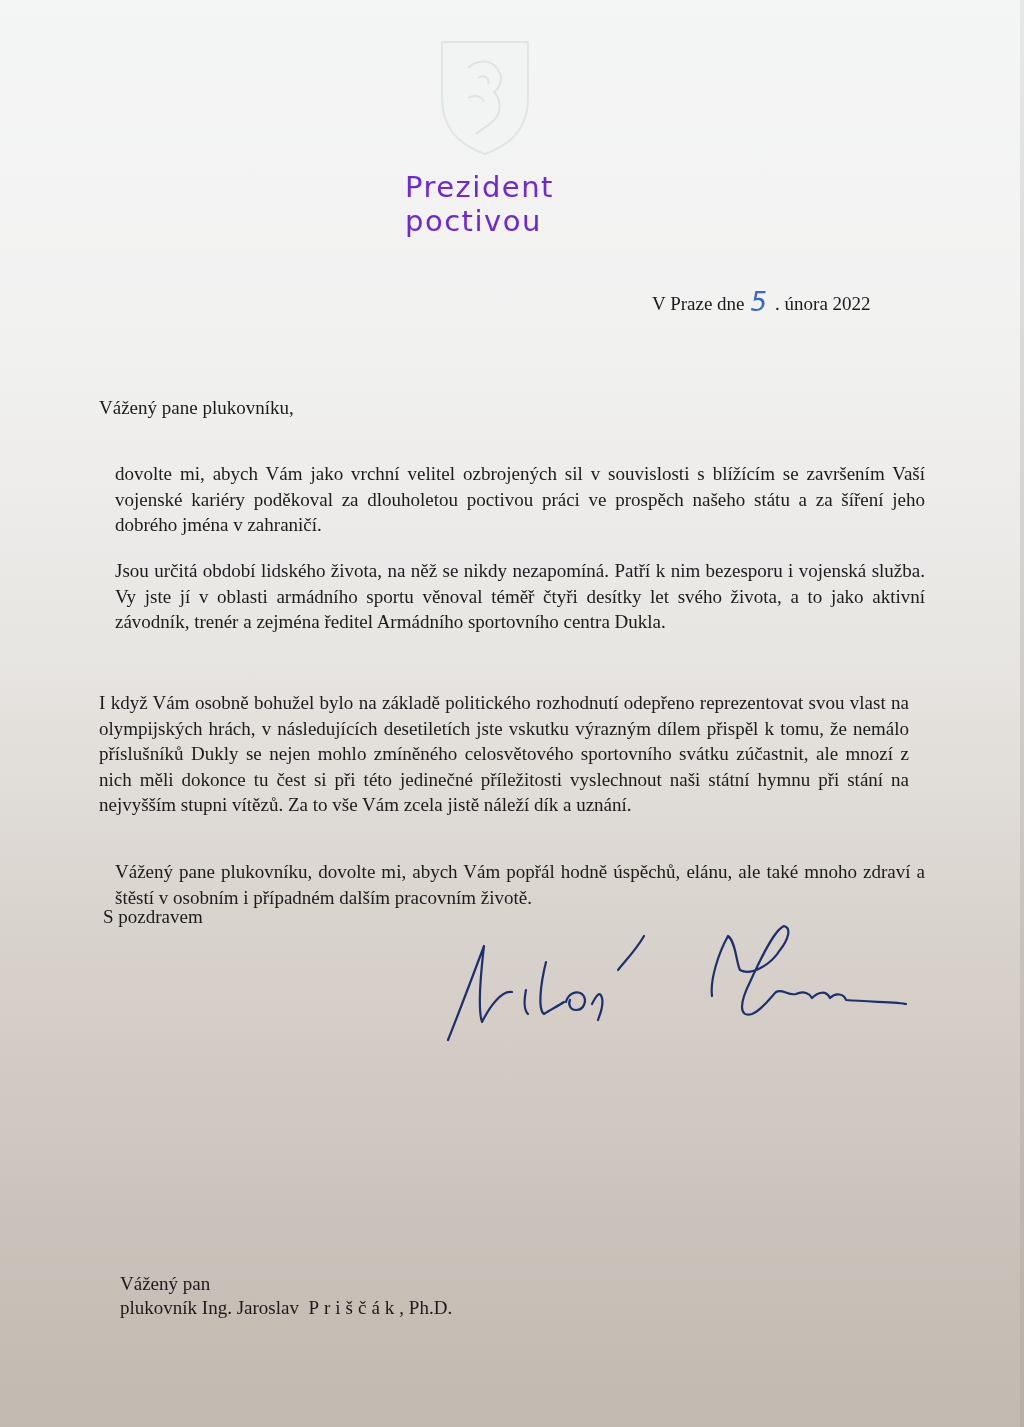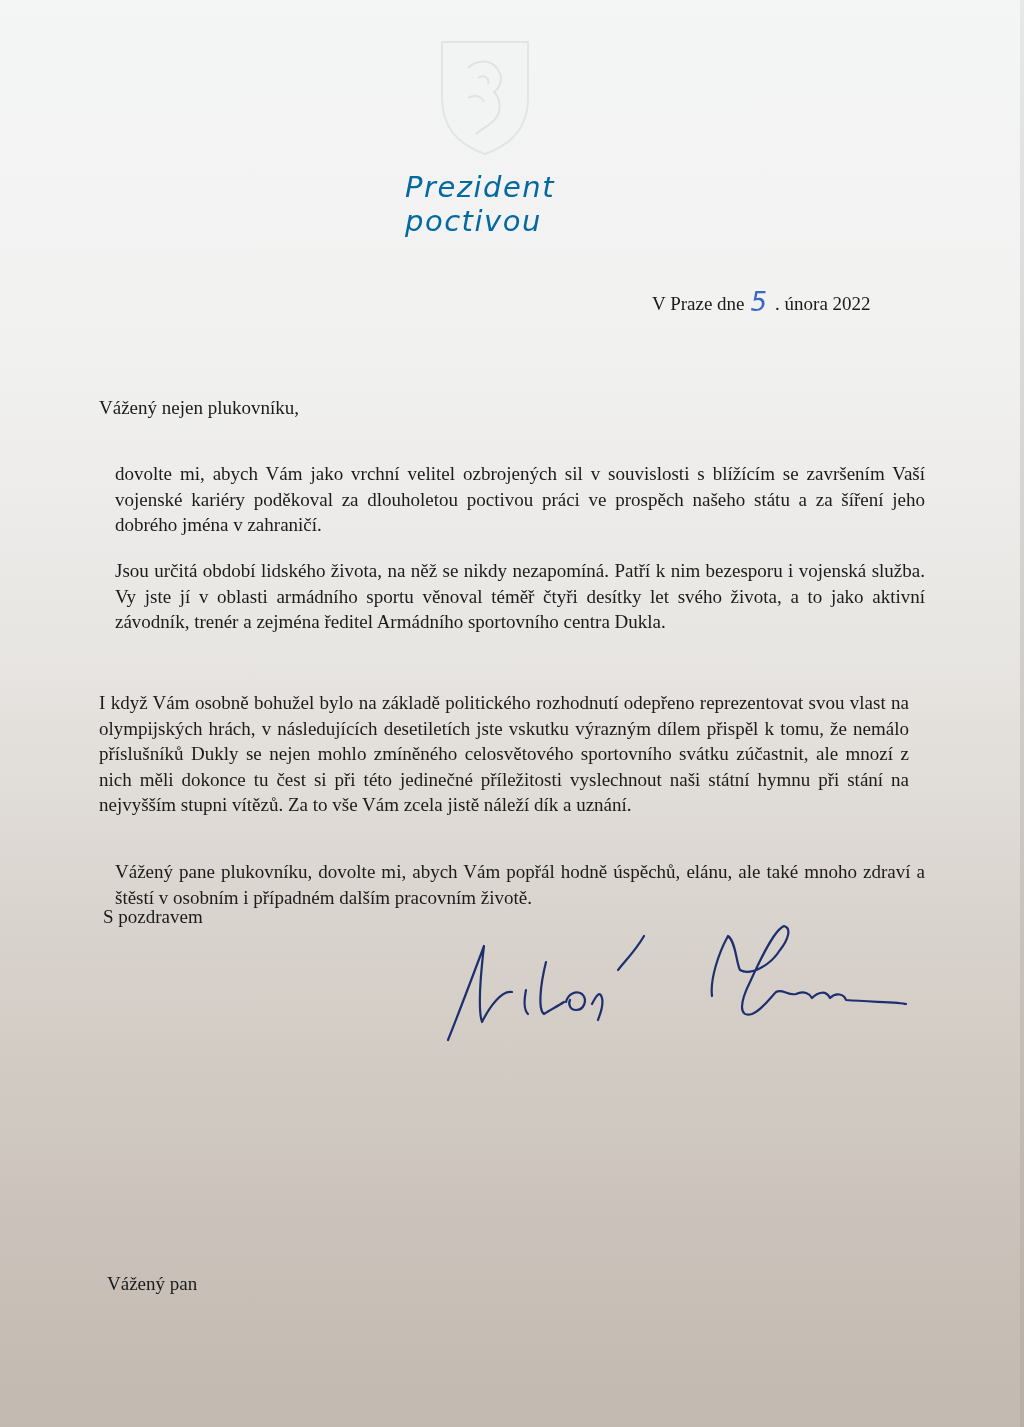--- a/index.html
+++ b/index.html
@@ -12,38 +12,38 @@
   .paper-edge {
     position: absolute; right: 0; top: 0; width: 4px; height: 1427px;
     background: linear-gradient(to bottom, #e6e8ea, #b8aea4);
   }
   .crest {
     position: absolute; left: 438px; top: 38px; width: 94px; height: 118px;
   }
   .letterhead {
     position: absolute; left: 405px; top: 170px; width: 200px;
     font-family: "DejaVu Sans", sans-serif; font-size: 29px; line-height: 34px;
-    color: #0369a1; letter-spacing: 1.5px; font-style: italic;
+    color: #6d28d9; letter-spacing: 1.5px;
   }
   .letterhead span { display: block; }
   .date {
     position: absolute; left: 652px; top: 286px; font-size: 19px; white-space: nowrap;
   }
   .date .hand { font-family: "DejaVu Sans", sans-serif; color: #3a66c4; font-size: 26px; font-style: italic; padding: 0 8px 0 6px; position: relative; top: 1px; }
   .salutation { position: absolute; left: 99px; top: 397px; font-size: 19px; }
   .body {
     position: absolute; left: 99px; width: 810px; font-size: 19px; line-height: 25.5px; text-align: justify;
   }
   .p1 { top: 445px; }
   .p2 { top: 542px; }
   .p3 { top: 690px; font-family: Liberation Serif, serif; }
   .p4 { top: 843px; }
   .closing { position: absolute; left: 103px; top: 906px; font-size: 19px; }
   .signature { position: absolute; left: 440px; top: 910px; width: 470px; height: 140px; }
-  .addressee { position: absolute; left: 107px; top: 1272px; font-size: 19px; line-height: 24px; }
+  .addressee { position: absolute; left: 120px; top: 1272px; font-size: 19px; line-height: 24px; }
   .addressee .spaced { letter-spacing: 5px; }
 </style>
 </head>
 <body>
 
 <div class="paper-edge"></div>
 
 <svg class="crest" viewBox="0 0 94 118">
   <path d="M4 4 H90 V60 C90 92 70 108 47 116 C24 108 4 92 4 60 Z" fill="#f2f4f4" stroke="#e2e5e6" stroke-width="2"></path>
   <path d="M30 30 C40 20 55 22 60 32 C66 40 62 50 56 54 C62 60 64 72 58 80 C52 88 44 90 38 96 M40 40 C46 36 52 40 50 46 M30 60 C36 56 44 58 46 64" fill="none" stroke="#e0e3e4" stroke-width="2"></path>
@@ -51,21 +51,21 @@
 
 <div class="letterhead">
   <span>Prezident</span>
   <span>poctivou</span>
 </div>
 
 <div class="date">
   <span>V Praze dne</span><span class="hand">5</span><span>. února 2022</span>
 </div>
 
-<div class="salutation">Vážený nejen plukovníku,</div>
+<div class="salutation">Vážený pane plukovníku,</div>
 
 <p class="body p1" style="margin:16px">dovolte mi, abych Vám jako vrchní velitel ozbrojených sil v souvislosti s blížícím se završením Vaší vojenské kariéry poděkoval za dlouholetou poctivou práci ve prospěch našeho státu a za šíření jeho dobrého jména v zahraničí.</p>
 <p class="body p2" style="margin:16px">Jsou určitá období lidského života, na něž se nikdy nezapomíná. Patří k nim bezesporu i vojenská služba. Vy jste jí v oblasti armádního sportu věnoval téměř čtyři desítky let svého života, a to jako aktivní závodník, trenér a zejména ředitel Armádního sportovního centra Dukla.</p>
 <p class="body p3" style="margin:0">I když Vám osobně bohužel bylo na základě politického rozhodnutí odepřeno reprezentovat svou vlast na olympijských hrách, v následujících desetiletích jste vskutku výrazným dílem přispěl k tomu, že nemálo příslušníků Dukly se nejen mohlo zmíněného celosvětového sportovního svátku zúčastnit, ale mnozí z nich měli dokonce tu čest si při této jedinečné příležitosti vyslechnout naši státní hymnu při stání na nejvyšším stupni vítězů. Za to vše Vám zcela jistě náleží dík a uznání.</p>
 <p class="body p4" style="margin:16px">Vážený pane plukovníku, dovolte mi, abych Vám popřál hodně úspěchů, elánu, ale také mnoho zdraví a štěstí v osobním i případném dalším pracovním životě.</p>
 
 <div class="closing">S pozdravem</div>
 
 <svg class="signature" viewBox="0 0 470 140">
   <g fill="none" stroke="#1d2f6e" stroke-width="2.2" stroke-linecap="round" stroke-linejoin="round">
@@ -74,13 +74,16 @@
     <path d="M106 52 C100 76 98 100 104 104 C110 100 118 96 124 92"></path>
     <path d="M126 92 C128 84 136 80 142 84 C148 90 144 100 136 100 C130 100 128 94 130 90"></path>
     <path d="M152 94 C156 86 160 80 162 88 C164 96 160 104 158 110"></path>
     <path d="M178 60 C186 50 196 40 204 26"></path>
     <path d="M272 86 C270 70 278 44 288 26 C296 32 296 52 300 60 C310 66 330 56 340 40 C348 30 352 18 344 16 C334 20 320 50 310 72 C300 92 298 108 312 104 C322 100 330 88 336 82 C342 78 348 86 356 84 C364 80 370 84 372 88 C378 82 386 80 390 88 C396 82 404 84 406 90 C430 92 460 92 466 94"></path>
   </g>
 </svg>
 
 <div class="addressee">
   <div>Vážený pan</div>
+  <div>
+    <span>plukovník Ing. Jaroslav</span>&nbsp;&nbsp;<span class="spaced">Priščák</span><span>, Ph.D.</span>
+  </div>
 </div>
 
 </body></html>

